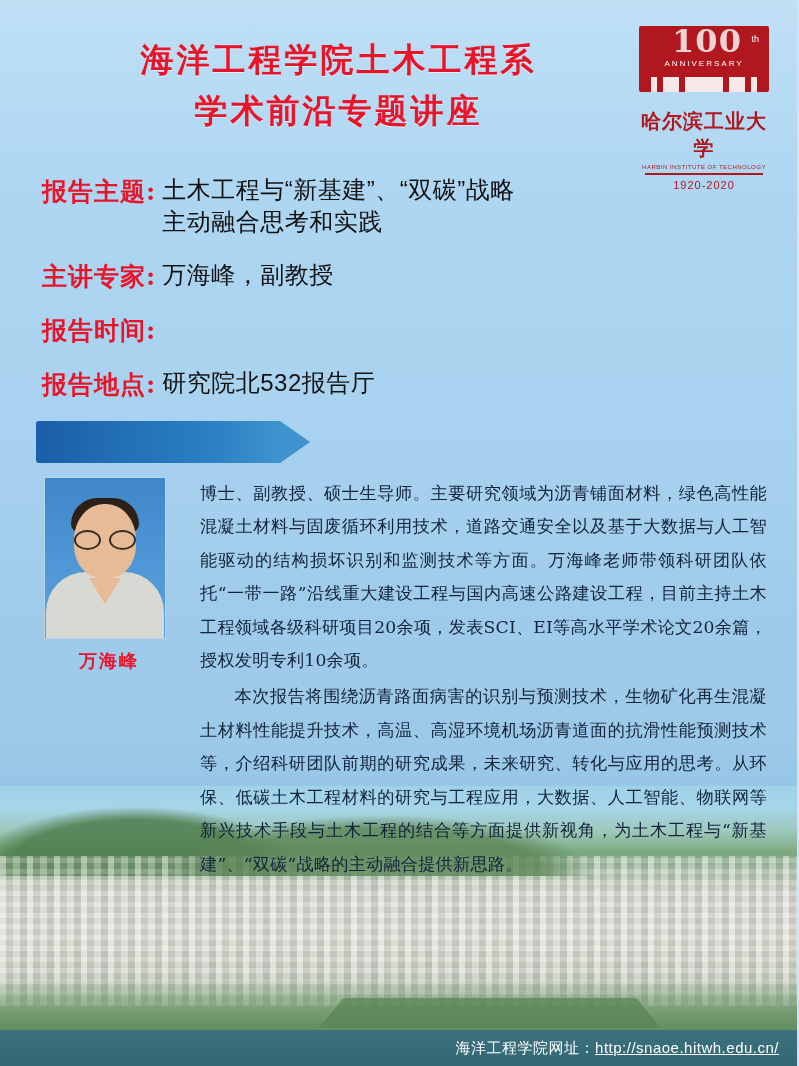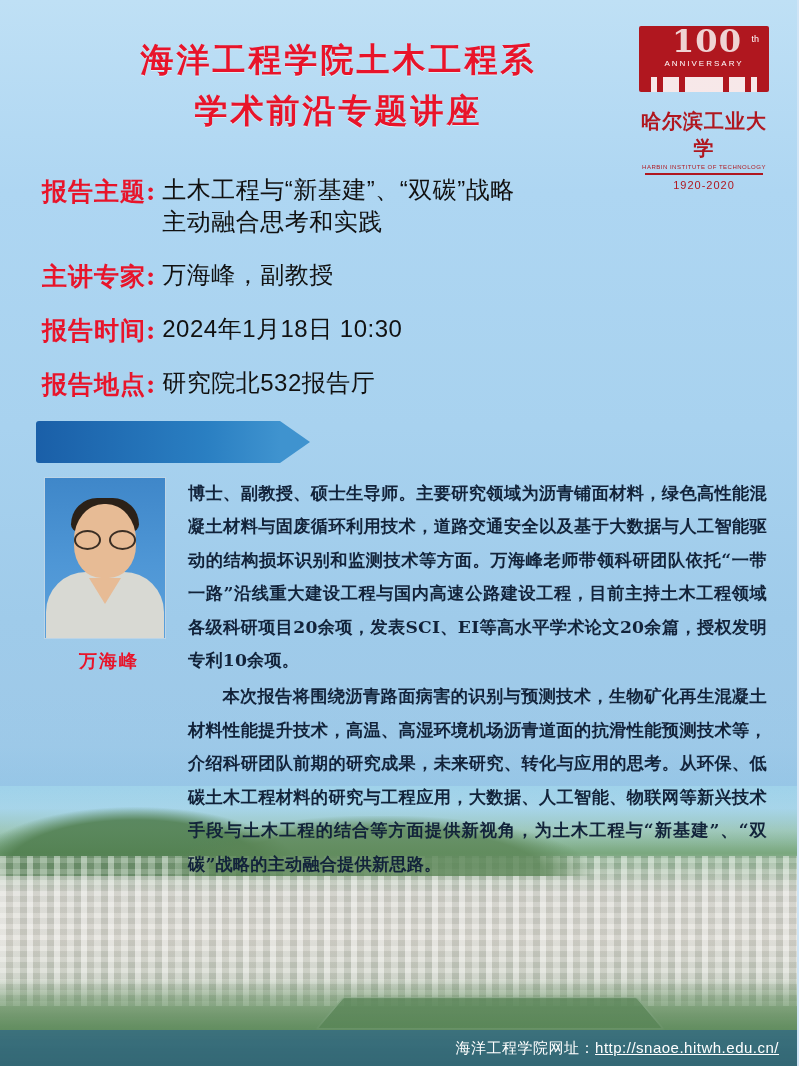--- a/index.html
+++ b/index.html
@@ -303,21 +303,21 @@
   .bio-col {
     flex: 1 1 auto;
     margin-left: 14px;
     color: #12233a;
     font-family: "DejaVu Serif", "Liberation Serif", serif;
     font-size: 17.2px;
     line-height: 1.95;
     text-align: justify;
     letter-spacing: .2px;
   }
-  .bio-col p { margin: 0 0 2px 0; text-indent: 2em; font-weight: bold; }
+  .bio-col p { margin: 0 0 2px 12px; text-indent: 2em; }
   .bio-col p.p1 { text-indent: 0; }
 
   
   .footer {
     position: absolute;
     left: 0; right: 0; bottom: 0;
     height: 36px;
     background: rgba(30,90,150,0.55);
     color: #ffffff;
     font-size: 15px;
@@ -370,21 +370,20 @@
       </div>
     </div>
 
     <div class="info-row">
       <div class="info-label">主讲专家:</div>
       <div class="info-value">万海峰，副教授</div>
     </div>
 
     <div class="info-row">
       <div class="info-label">报告时间:</div>
-      <div class="info-value">2024年1月18日 10:30</div>
     </div>
 
     <div class="info-row">
       <div class="info-label">报告地点:</div>
       <div class="info-value">研究院北532报告厅</div>
     </div>
 
   </div>
 
   <div class="sec-banner">

